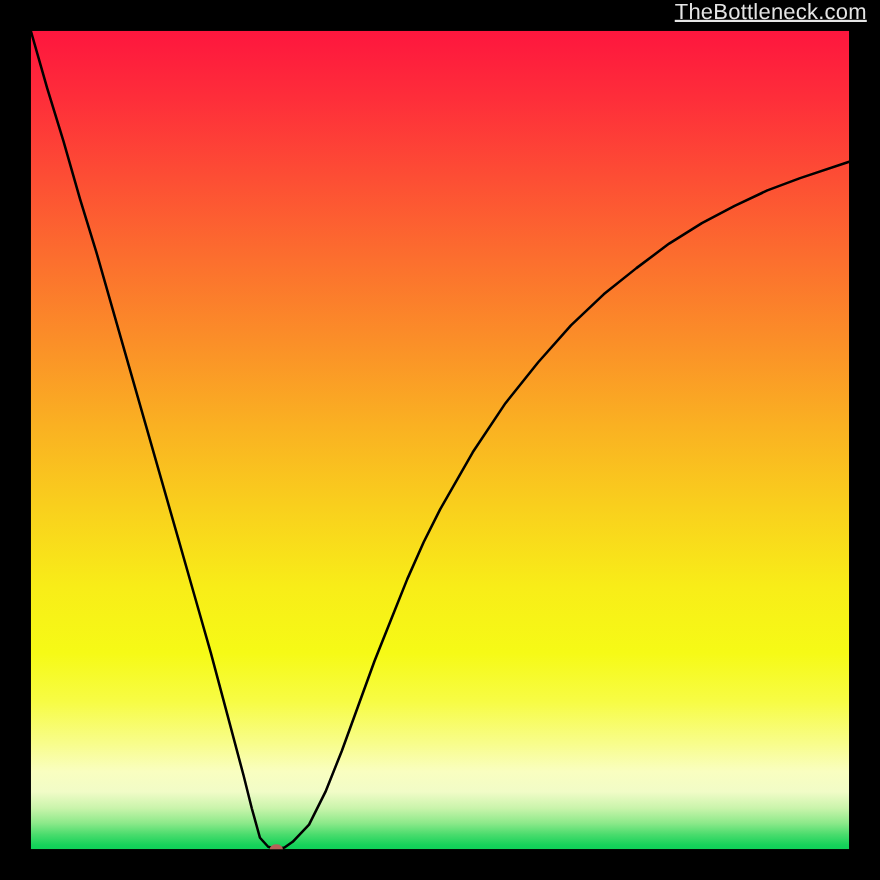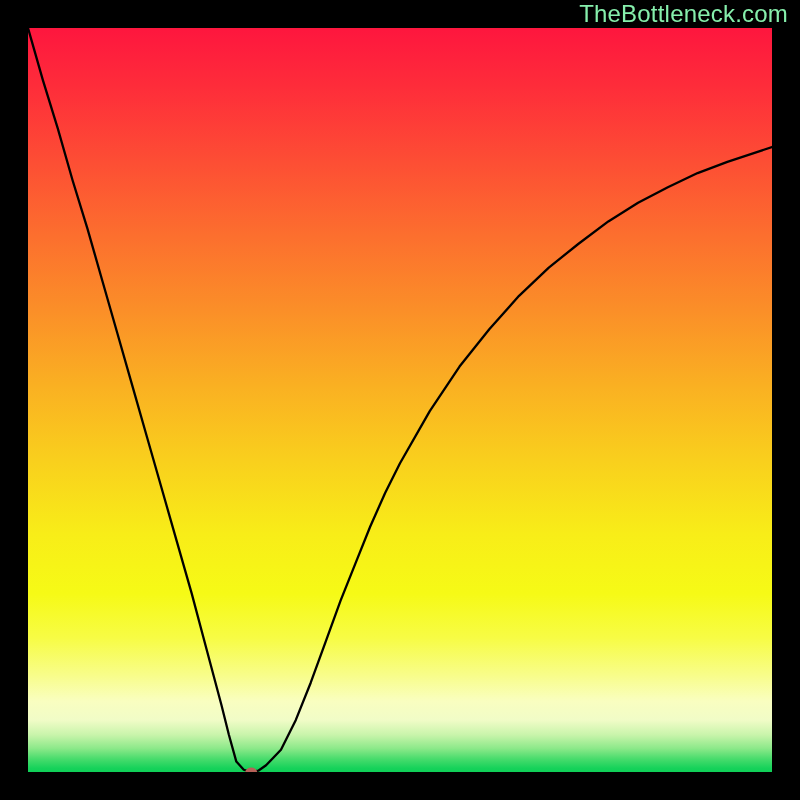--- a/index.html
+++ b/index.html
@@ -14,25 +14,26 @@
   .outer {
     position: relative;
     width: 800px;
     height: 800px;
     background: #000;
   }
   .watermark {
     position: absolute;
     top: 0;
     right: 12px;
-    font-size: 24px;
-    color: #86efac;
+    font-size: 20px;
+    color: #e5e5e5;
     font-weight: 500;
     letter-spacing: 0.2px;
     z-index: 10;
+    text-decoration: underline;
   }
   .plot {
     position: absolute;
     left: 28px;
     top: 28px;
     width: 744px;
     height: 744px;
   }
   .plot svg {
     display: block;

